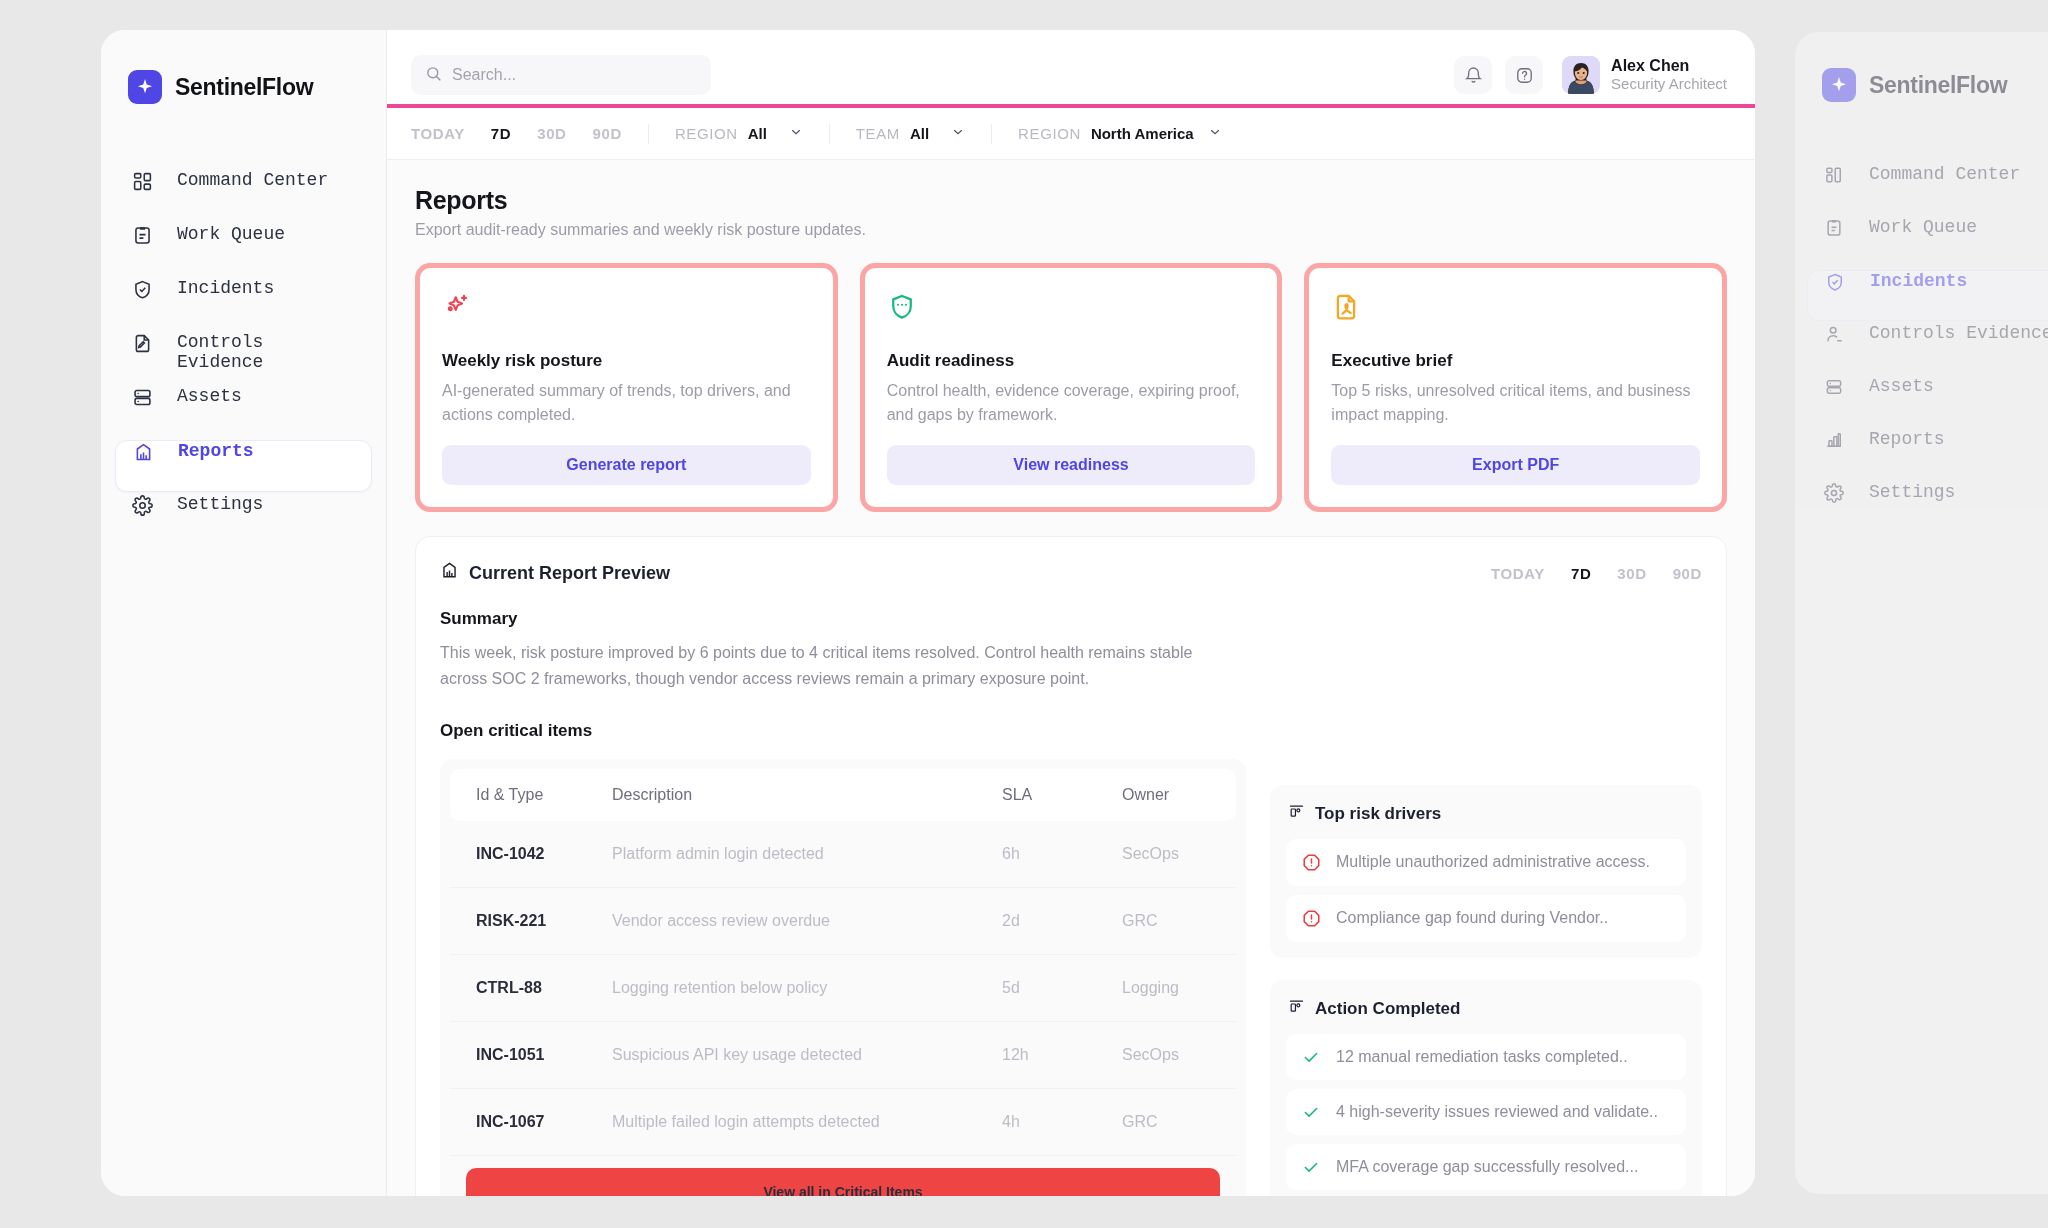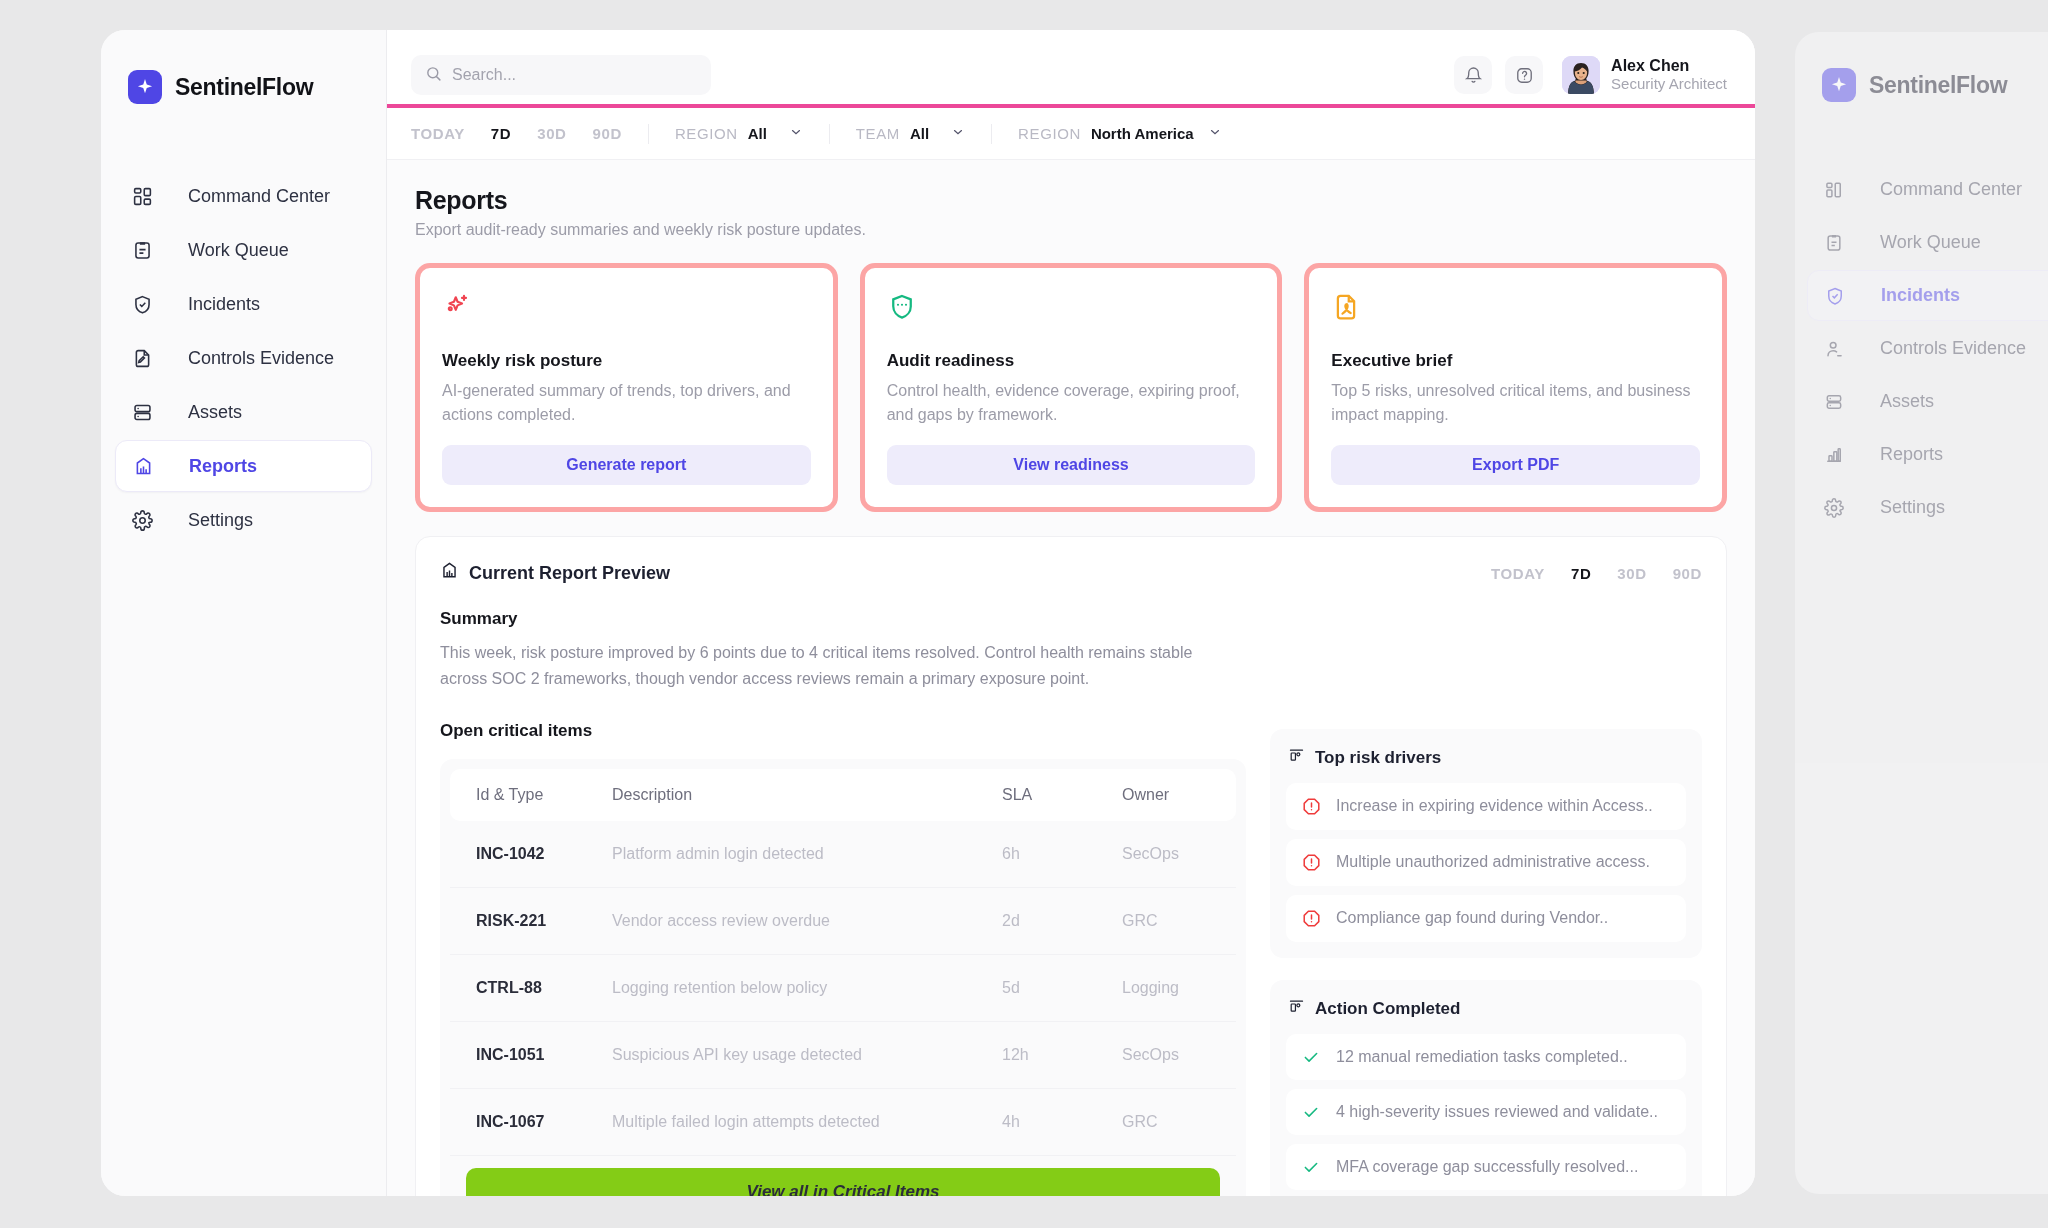--- a/index.html
+++ b/index.html
@@ -32,26 +32,27 @@
   .brand-mark {
     width: 34px; height: 34px; border-radius: 9px;
     background: #4f46e5;
     display: flex; align-items: center; justify-content: center;
     flex: 0 0 34px;
   }
   .brand-name { font-size: 23px; font-weight: 700; color: #111217; letter-spacing: -0.3px; text-align: center; }
 
   .nav { margin-top: 60px; padding: 0 14px; }
   .nav-item {
-    display: flex; align-items: center; gap: 35px;
+    display: flex; align-items: flex-start; gap: 24px;
     height: 52px; padding: 0 16px;
     border-radius: 12px;
     color: #2d3142; font-size: 18px;
     margin-bottom: 2px;
     cursor: pointer;
+    font-family: Liberation Mono, monospace;
   }
   .nav-item .ico { width: 22px; height: 22px; flex: 0 0 22px; display:flex; align-items:center; justify-content:center;}
   .nav-item.active {
     background: #ffffff;
     border: 1px solid #eceaf8;
     color: #4f46e5; font-weight: 600;
     box-shadow: 0 1px 2px rgba(20,20,40,.04);
   }
 
   
@@ -162,25 +163,24 @@
   .tbl tbody td {
     font-size: 16px; color: #bcbcc6; padding: 24px 16px;
     border-bottom: 1px solid #f1f1f4;
   }
   .tbl tbody td.idcell { color: #2b2d3a; font-weight: 600; padding-left: 26px; }
   .tbl tbody tr:last-child td { border-bottom: 1px solid #f1f1f4; }
   .col-sla { width: 120px; }
   .col-owner { width: 130px; }
   .viewall {
     margin: 12px 16px 0 16px; height: 48px;
-    background: #84cc16; border-radius: 10px;
+    background: #ef4444; border-radius: 10px;
     display: flex; align-items: center; justify-content: center;
-    font-size: 17px; font-weight: 600; color: #2b2d3a;
+    font-size: 14px; font-weight: 600; color: #2b2d3a;
     cursor: pointer;
-    font-style: italic;
   }
 
   .side-panel {
     background: #fafafb; border-radius: 13px;
     padding: 18px 16px 16px 16px;
     margin-bottom: 22px;
   }
   .side-h { display: flex; align-items: center; gap: 10px; font-size: 17px; font-weight: 700; color: #1d2030; margin-bottom: 14px; padding-left: 2px;}
   .side-row {
     background: #ffffff; border-radius: 10px;
@@ -531,30 +531,20 @@
                   <span>Top risk drivers</span>
                 </div>
                 <div class="side-row">
                   <span class="sico">
                     <svg width="19" height="19" viewBox="0 0 24 24" fill="none" stroke="#ef3b3b" stroke-width="1.9">
                         <path d="M8.1 2.8h7.8l5.3 5.3v7.8l-5.3 5.3H8.1L2.8 15.9V8.1z"></path>
                         <path d="M12 7.7v4.8" stroke-linecap="round"></path>
                         <circle cx="12" cy="16" r=".95" fill="#ef3b3b" stroke="none"></circle>
                       </svg>
                   </span>
-                  <span>Increase in expiring evidence within Access..</span>
-                </div>
-                <div class="side-row">
-                  <span class="sico">
-                    <svg width="19" height="19" viewBox="0 0 24 24" fill="none" stroke="#ef3b3b" stroke-width="1.9">
-                        <path d="M8.1 2.8h7.8l5.3 5.3v7.8l-5.3 5.3H8.1L2.8 15.9V8.1z"></path>
-                        <path d="M12 7.7v4.8" stroke-linecap="round"></path>
-                        <circle cx="12" cy="16" r=".95" fill="#ef3b3b" stroke="none"></circle>
-                      </svg>
-                  </span>
                   <span>Multiple unauthorized administrative access.</span>
                 </div>
                 <div class="side-row">
                   <span class="sico">
                     <svg width="19" height="19" viewBox="0 0 24 24" fill="none" stroke="#ef3b3b" stroke-width="1.9">
                         <path d="M8.1 2.8h7.8l5.3 5.3v7.8l-5.3 5.3H8.1L2.8 15.9V8.1z"></path>
                         <path d="M12 7.7v4.8" stroke-linecap="round"></path>
                         <circle cx="12" cy="16" r=".95" fill="#ef3b3b" stroke="none"></circle>
                       </svg>
                   </span>

